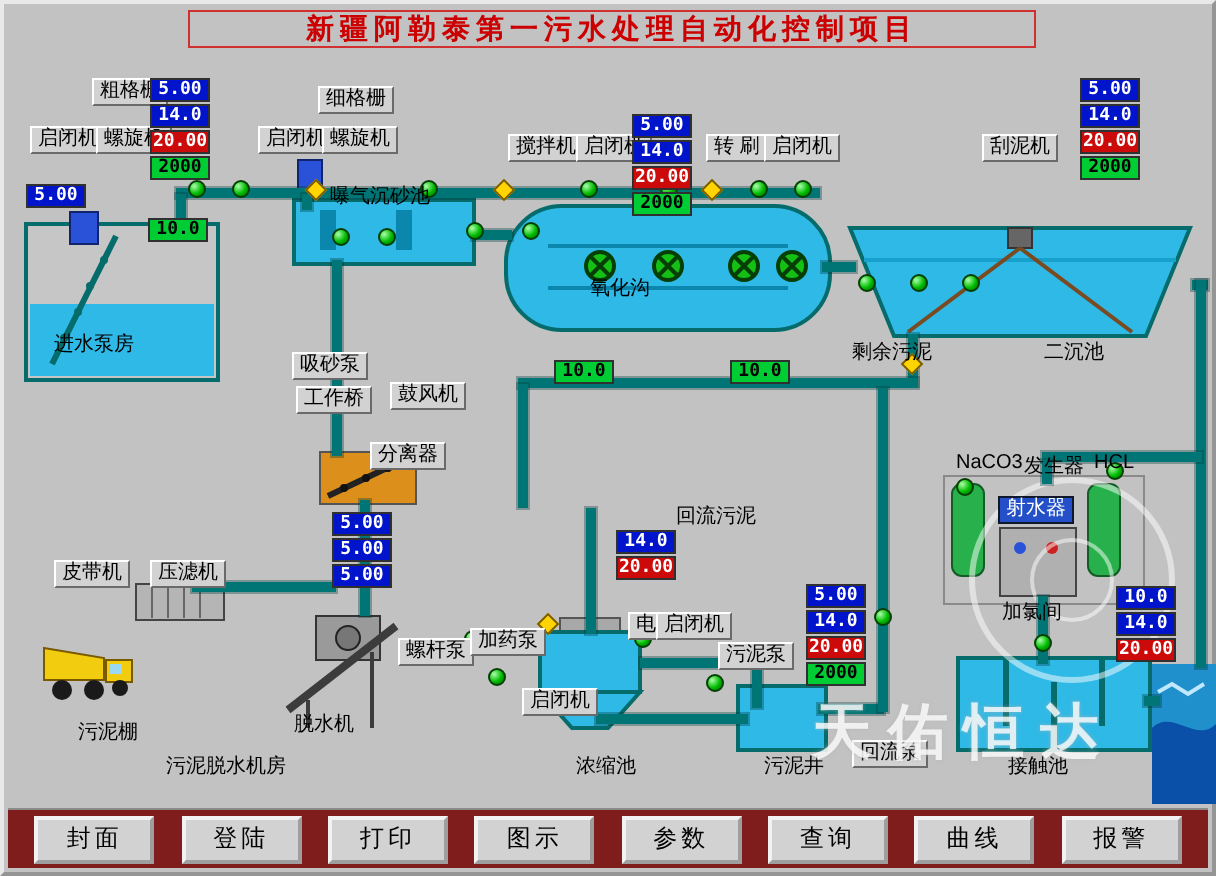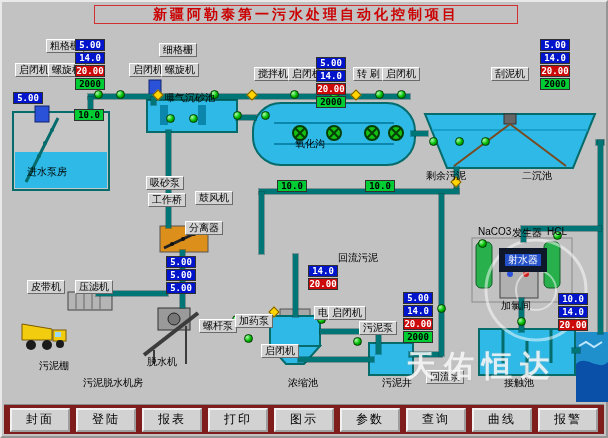--- a/index.html
+++ b/index.html
@@ -7,21 +7,21 @@
   #stage{position:relative;width:608px;height:438px;background:#c2c2c2;border:2px outset #e9e9e9}
   .title-box{position:absolute;left:92px;top:3px;width:424px;height:19px;border:1px solid #d03030;
     display:flex;align-items:center;justify-content:center;font-size:14px;font-weight:bold;
     color:var(--title-red,#cc0000);letter-spacing:3px;white-space:nowrap;z-index:5}
   svg.deco{position:absolute;left:0;top:0;z-index:1}
   #dyn{position:absolute;inset:0;z-index:10}
   .pipe{position:absolute;background:var(--pipe,#007575);box-shadow:0 0 0 1px rgba(0,60,60,.35)}
   .btn{position:absolute;height:14px;padding:0 3px;background:#d2d2d2;border:1px solid;
     border-color:#ffffff #6a6a6a #6a6a6a #ffffff;font-size:10px;line-height:12px;color:#000;white-space:nowrap;z-index:12}
   .flabel{position:absolute;font-size:10px;color:#000;white-space:nowrap;z-index:12}
-  .flabel.tag{background:#2350c8;color:#fff;padding:0 3px;border:6px solid #0f172a;line-height:12px}
+  .flabel.tag{background:#2350c8;color:#fff;padding:0 3px;border:1px solid #0f172a;line-height:12px}
   .val{position:absolute;width:30px;height:12px;font-size:9px;font-weight:bold;text-align:center;line-height:11px;
     border:1px solid #303030;font-family:"DejaVu Sans Mono","Liberation Mono",monospace;z-index:12}
   .v-blue{background:var(--vblue,#0014cc);color:#fff}
   .v-red{background:var(--vred,#cc0a0a);color:#fff}
   .v-green{background:var(--vgreen,#00cc33);color:#000}
   .ind{position:absolute;width:9px;height:9px;border-radius:50%;z-index:11;
     background:radial-gradient(circle at 30% 30%,#aaffaa,#00bb00 55%,#006600);border:1px solid #033f03}
   .valve{position:absolute;width:8px;height:8px;background:#ffd400;border:1px solid #7a5c00;transform:rotate(45deg);z-index:11}
   .watermark{position:absolute;left:404px;top:344px;font-size:30px;font-weight:bold;z-index:40;
     color:rgba(255,255,255,0.78);letter-spacing:8px;pointer-events:none;text-shadow:0 0 2px rgba(180,180,180,.6)}
@@ -277,21 +277,20 @@
       <div class="valve" style="left: 350px; top: 89px;"></div>
       <div class="valve" style="left: 450px; top: 176px;"></div>
       <div class="valve" style="left: 268px; top: 306px;"></div>
     </div>
 
   <div class="watermark">天佑恒达</div>
 
   <div class="toolbar" id="toolbar">
       <div class="tbtn">封面</div>
       <div class="tbtn">登陆</div>
-      <div class="tbtn">报表</div>
       <div class="tbtn">打印</div>
       <div class="tbtn">图示</div>
       <div class="tbtn">参数</div>
       <div class="tbtn">查询</div>
       <div class="tbtn">曲线</div>
       <div class="tbtn">报警</div>
     </div>
 </div>
 
 </body></html>

